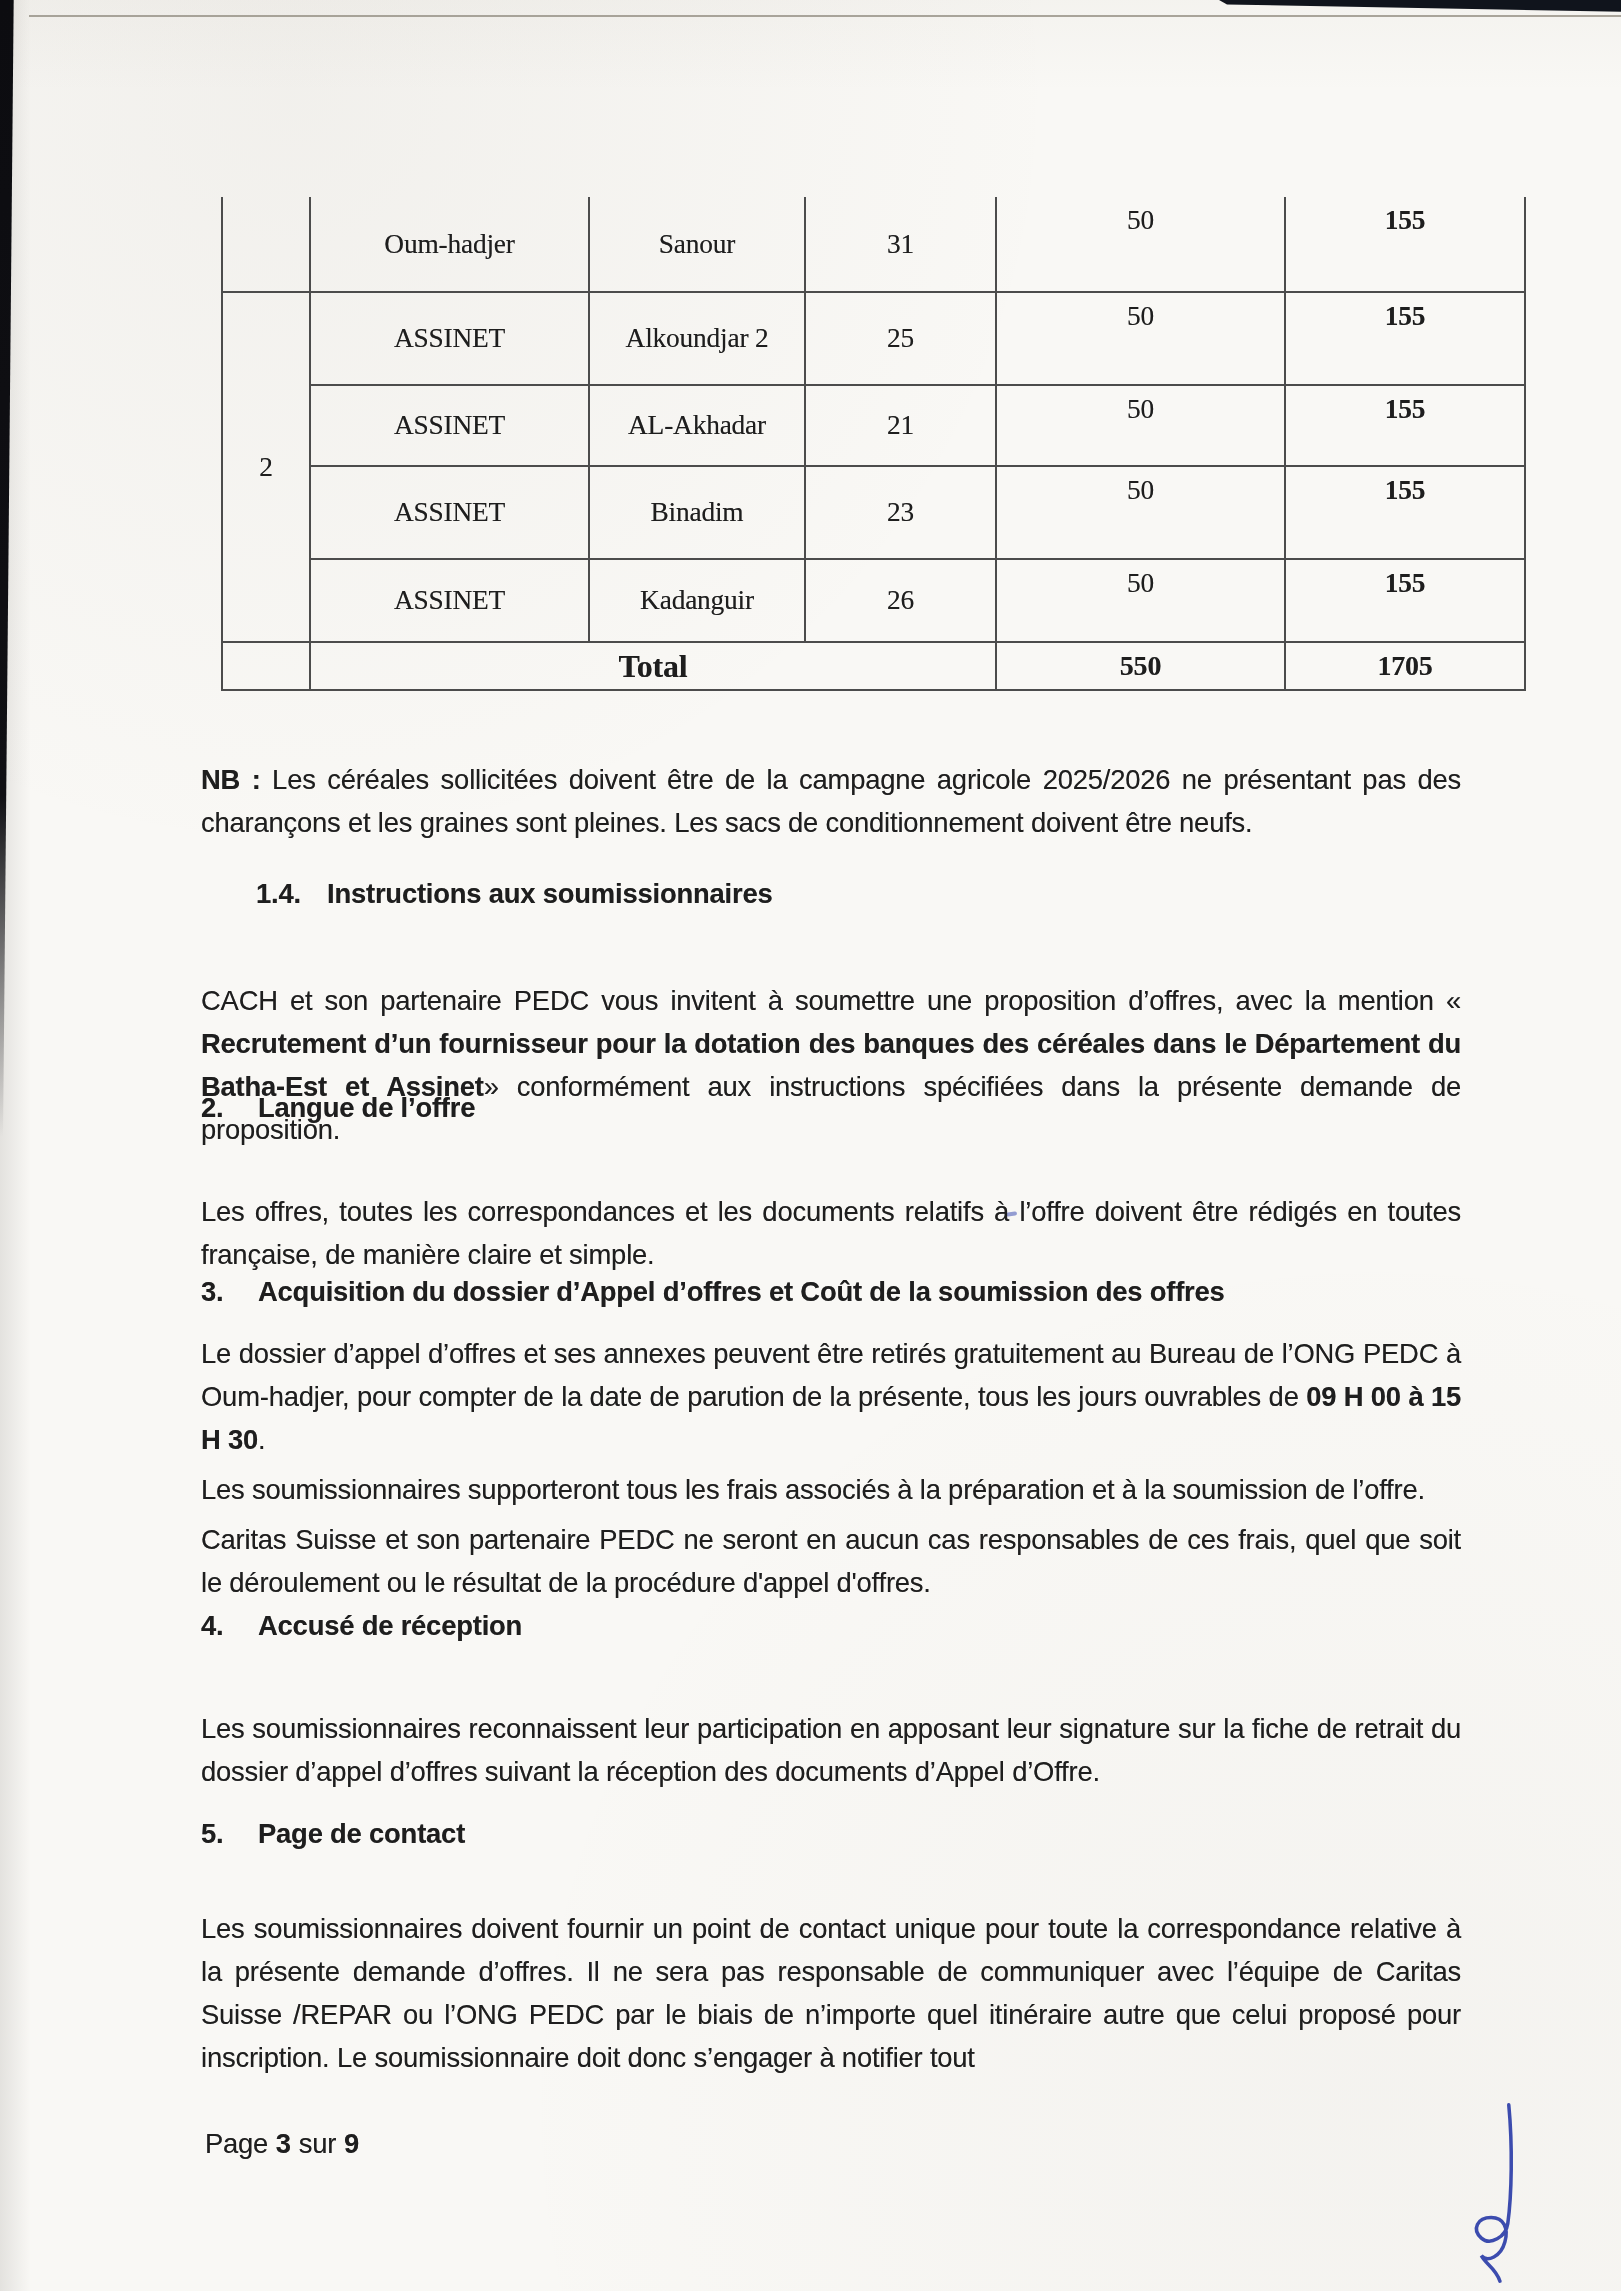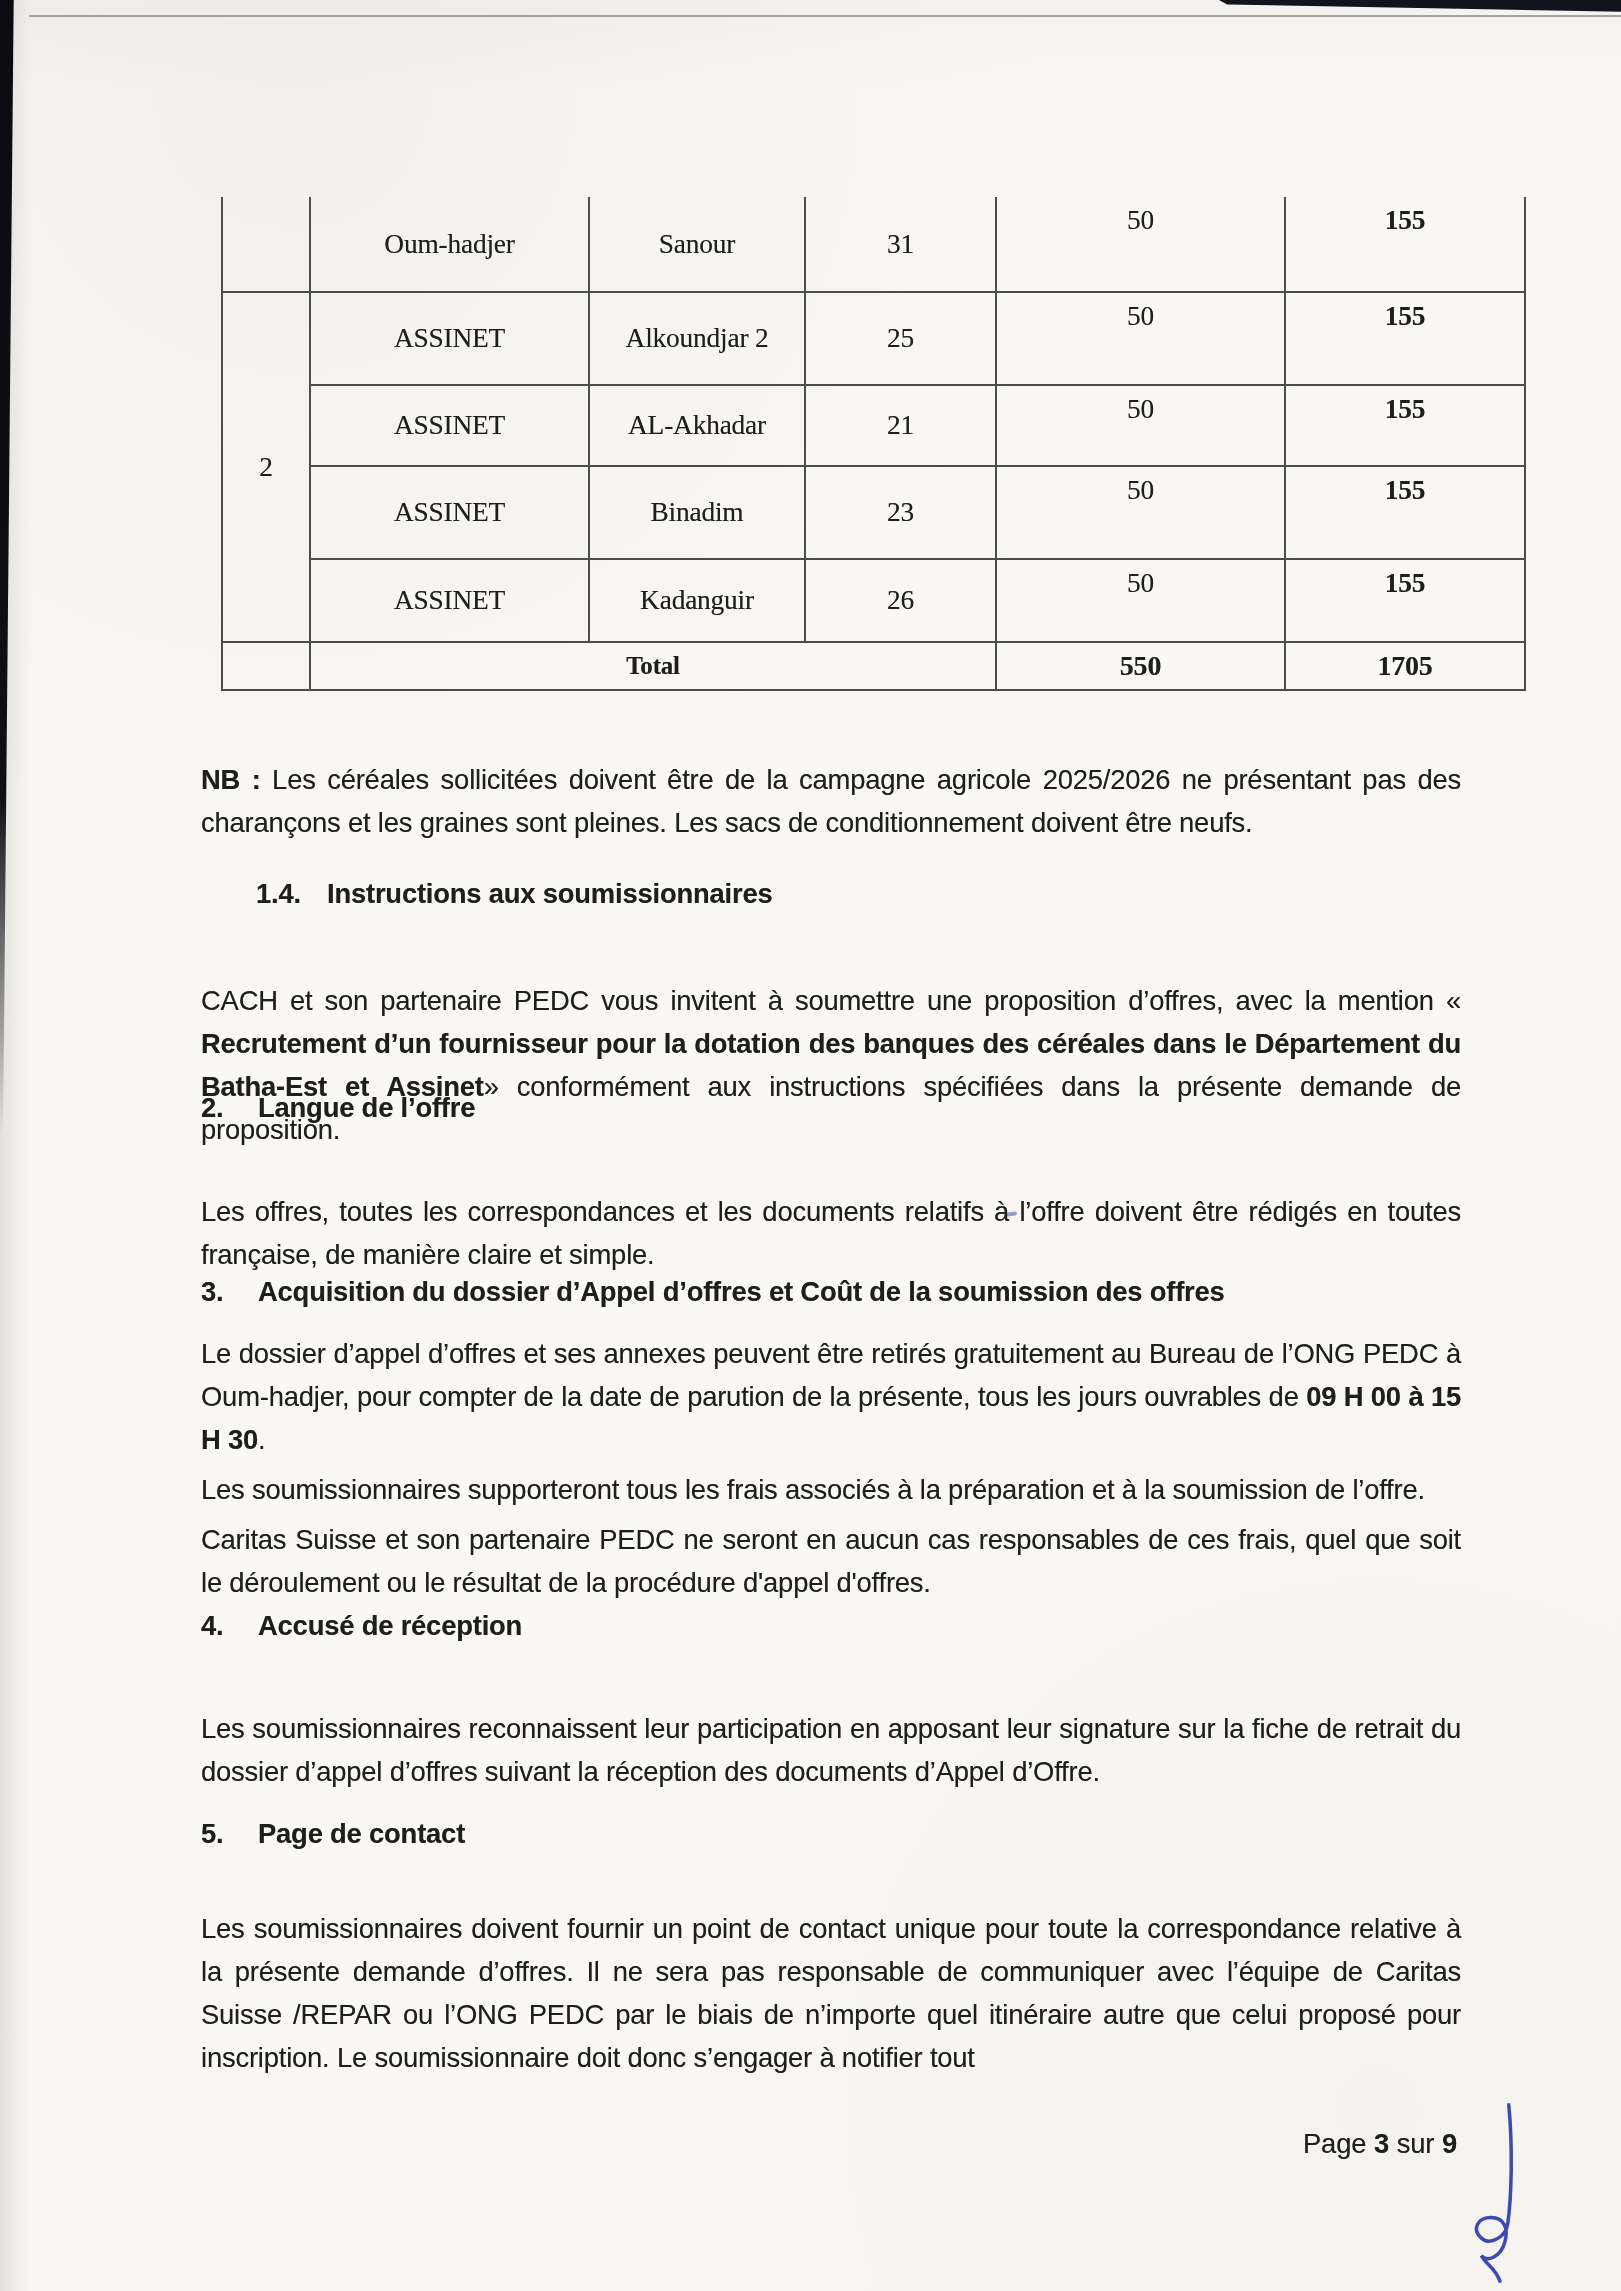--- a/index.html
+++ b/index.html
@@ -30,35 +30,35 @@
     background:#7b86c9;opacity:.8;border-radius:2px;transform:rotate(-8deg);}
   
   table.tbl{position:absolute;left:221px;top:197px;width:1304px;
     border-collapse:collapse;table-layout:fixed;font-family:Liberation Serif, serif;}
   .tbl td{border:2px solid #4c4c4c;text-align:center;vertical-align:middle;
     font-size:27.4px;letter-spacing:-0.2px;padding:0;
     text-shadow:0 0 0.6px rgba(30,30,30,.5);}
   .tbl tr.rowcut td{border-top:none;}
   .tbl td.vtop{vertical-align:top;padding-top:7.8px;}
   .tbl td.bold{font-weight:700;}
-  .tbl td.totlab{font-weight:700;font-size:25px;}
+  .tbl td.totlab{font-weight:700;font-size:32px;}
   .tbl td.totval{font-weight:700;font-size:28px;}
   
   .tx{position:absolute;left:201px;width:1260px;
     font-size:27.4px;line-height:43px;letter-spacing:-0.2px;
     text-shadow:0 0 0.6px rgba(30,30,30,.5);}
   .just{text-align:justify;}
   .b{font-weight:700;}
   .hd{font-weight:700;}
   .hnum{display:inline-block;min-width:57px;font-weight:700;}
   .hnum14{display:inline-block;min-width:71px;font-weight:700;}
   .h14pad{padding-left:55px;}
   .p3block p{margin:0 0 6.9px 0;}
   .footer{position:absolute;left:201px;top:2128px;width:1260px;
-    text-align:right;font-size:27.4px;letter-spacing:-0.2px;
+    text-align:left;font-size:27.4px;letter-spacing:-0.2px;
     text-shadow:0 0 0.6px rgba(30,30,30,.5);}
   .footer span{margin:0 3.9px;}
   
   .sig{position:absolute;left:1439px;top:2099px;}
 </style>
 </head>
 <body>
 
 <div class="page">
 

